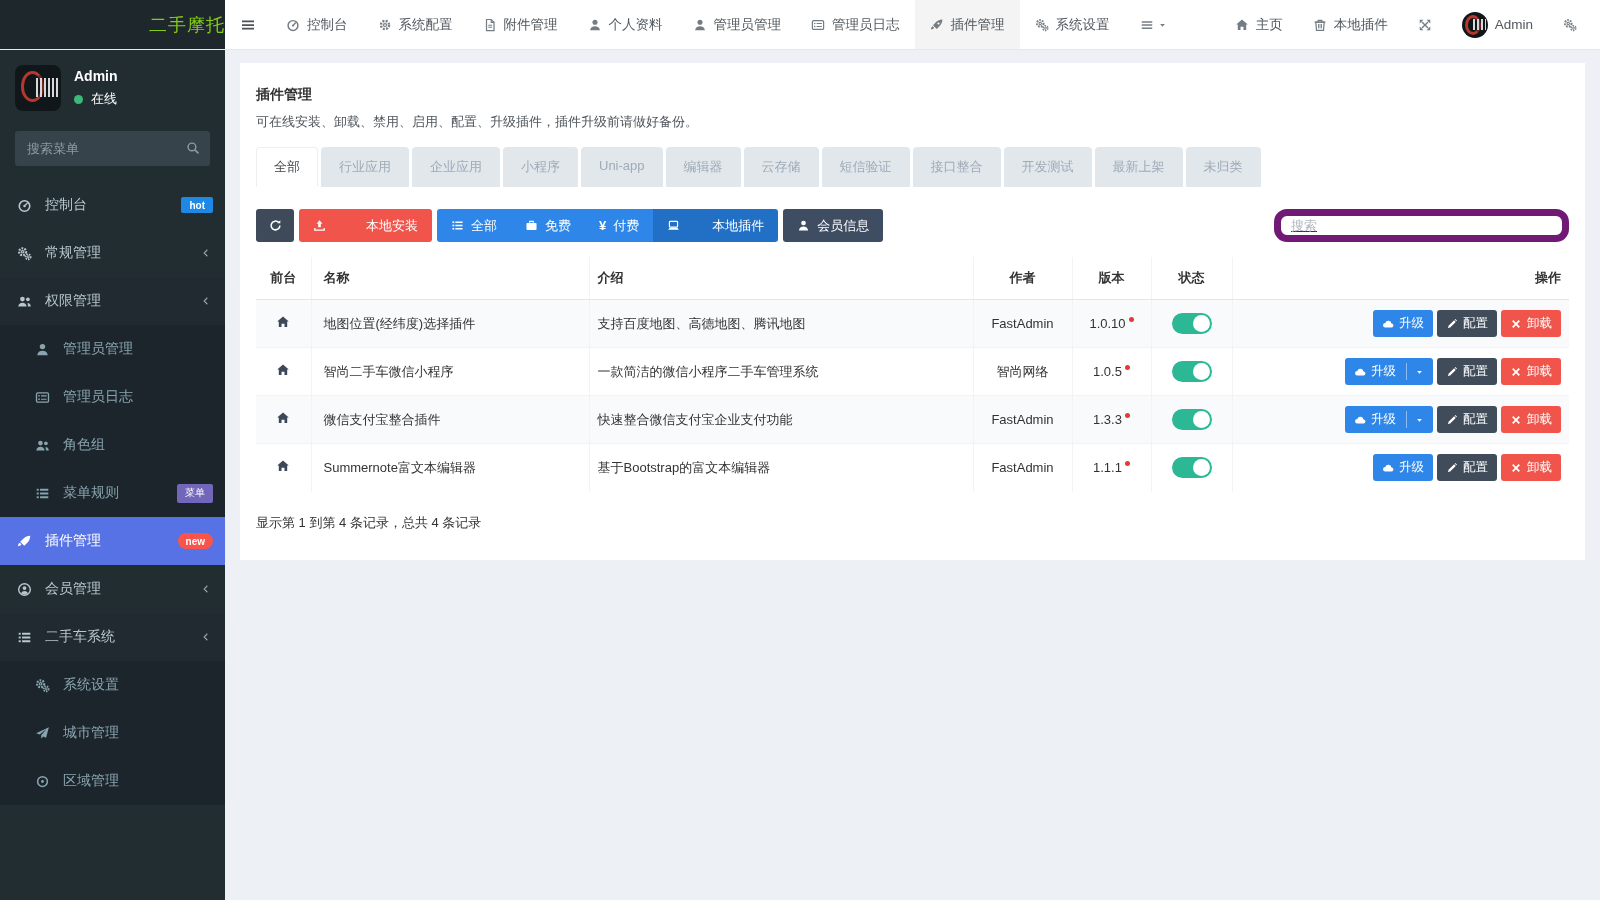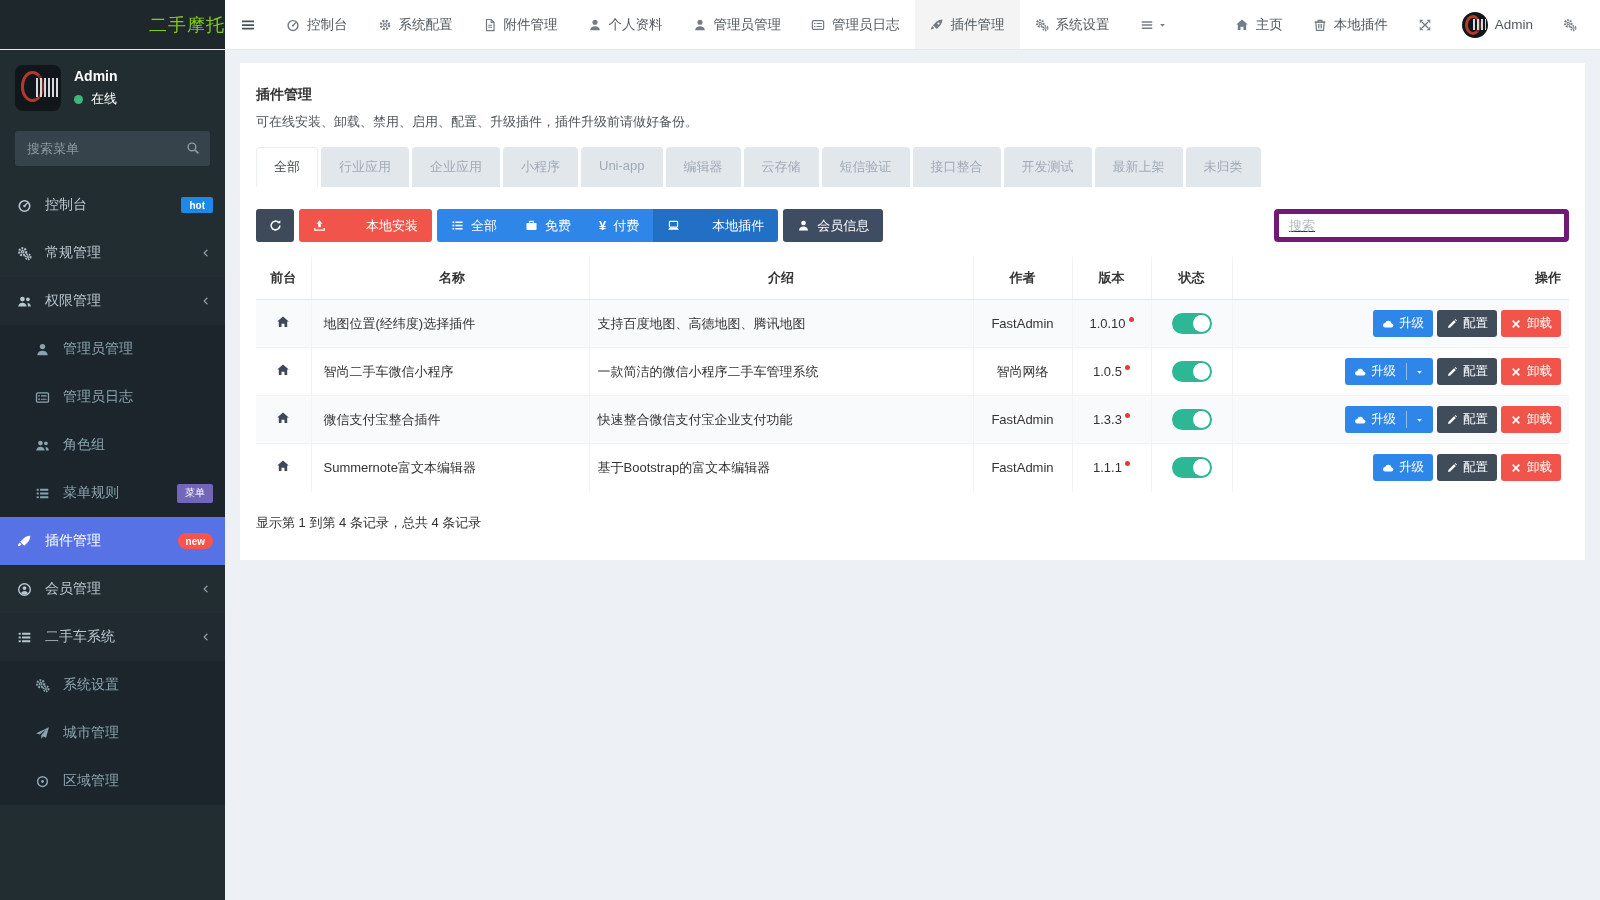--- a/index.html
+++ b/index.html
@@ -63,26 +63,26 @@
   .btn .ic svg { width:13px; height:13px; }
   .btn-darkgray { background:#3e4a59; width:38px; justify-content:center; padding:0; }
   .btn-red { background:#f0544a;gap:40px; }
   .btn-navy { background:#3f4d63; }
   .btn-group { display:flex; }
   .btn-group .btn { border-radius:0; background:#2e86e8; }
   .btn-group .btn:first-child { border-radius:3px 0 0 3px; }
   .btn-group .btn:last-child { border-radius:0 3px 3px 0; }
   .btn-group .btn.active { background:#2170c6;gap:32px; }
   .glyph { font-weight:bold; font-size:13px; line-height:1; }
-  .table-search { margin-left:auto; width:295px; height:33px; border:5px solid #701a75; border-radius:4px; padding:0 10px; font-size:13px; color:#333; font-family:inherit; outline:none;text-decoration:underline; }
+  .table-search { margin-left:auto; width:295px; height:33px; border:7px solid #701a75; border-radius:13px; padding:0 10px; font-size:13px; color:#333; font-family:inherit; outline:none;text-decoration:underline; }
   .table-search::placeholder { color:#aeb6bf; }
 
   table { width:100%; border-collapse:collapse; margin-top:15px; font-size:13px; color:#333; border:hidden; table-layout:fixed; }
   th,td { border:1px solid #f1f3f5; padding:10px 8px; overflow:hidden; }
-  thead th { font-weight:bold; border-bottom:1px solid #e4e7ea; border-top:1px solid #f1f3f5; padding:12px 8px; text-align:center; }
+  thead th { font-weight:bold; border-bottom:1px solid #e4e7ea; border-top:1px solid #f1f3f5; padding:12px 8px; text-align:left; }
   tbody tr:nth-child(odd) { background:#f9fafb; }
   tbody td { padding:10px 8px; height:48px; }
   .c { text-align:center !important; }
   .r { text-align:right !important; }
   td.name-cell, th.name-h { padding-left:12px; }
   .home-ic { color:#3c4858; display:inline-flex; cursor:pointer; }
   .home-ic svg { width:14px; height:14px; }
   .ver-dot { display:inline-block; width:5px; height:5px; border-radius:50%; background:#e53935; vertical-align:top; margin:1px 0 0 3px; }
   .toggle { width:40px; height:21px; border-radius:11px; background:#2cb795; display:inline-block; position:relative; vertical-align:middle; cursor:pointer; }
   .toggle .knob { position:absolute; right:2px; top:2px; width:17px; height:17px; background:#fff; border-radius:50%; }

